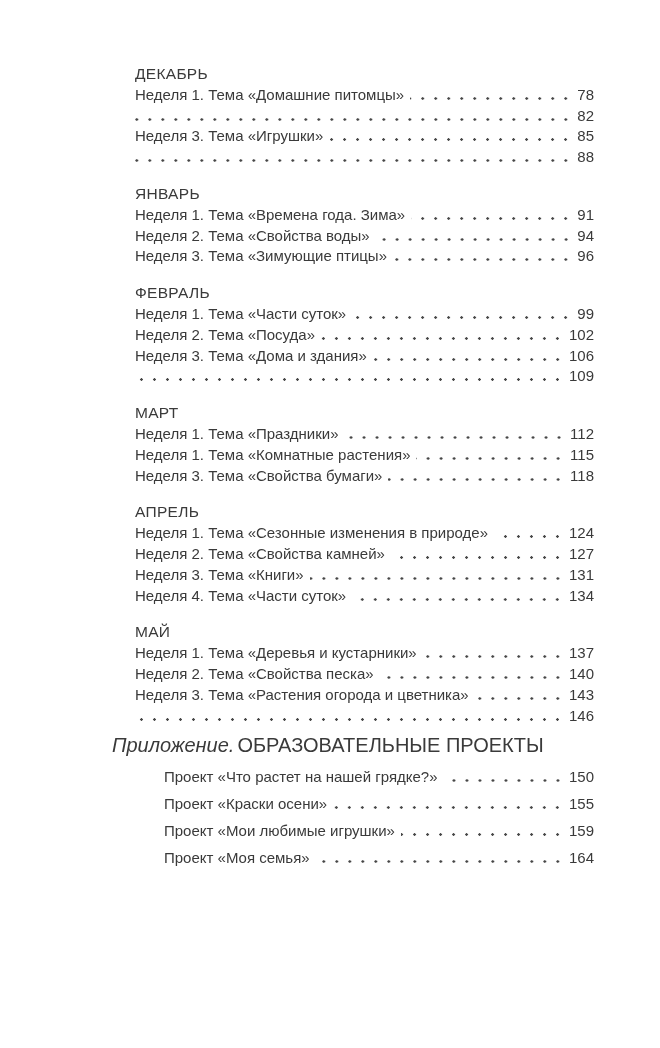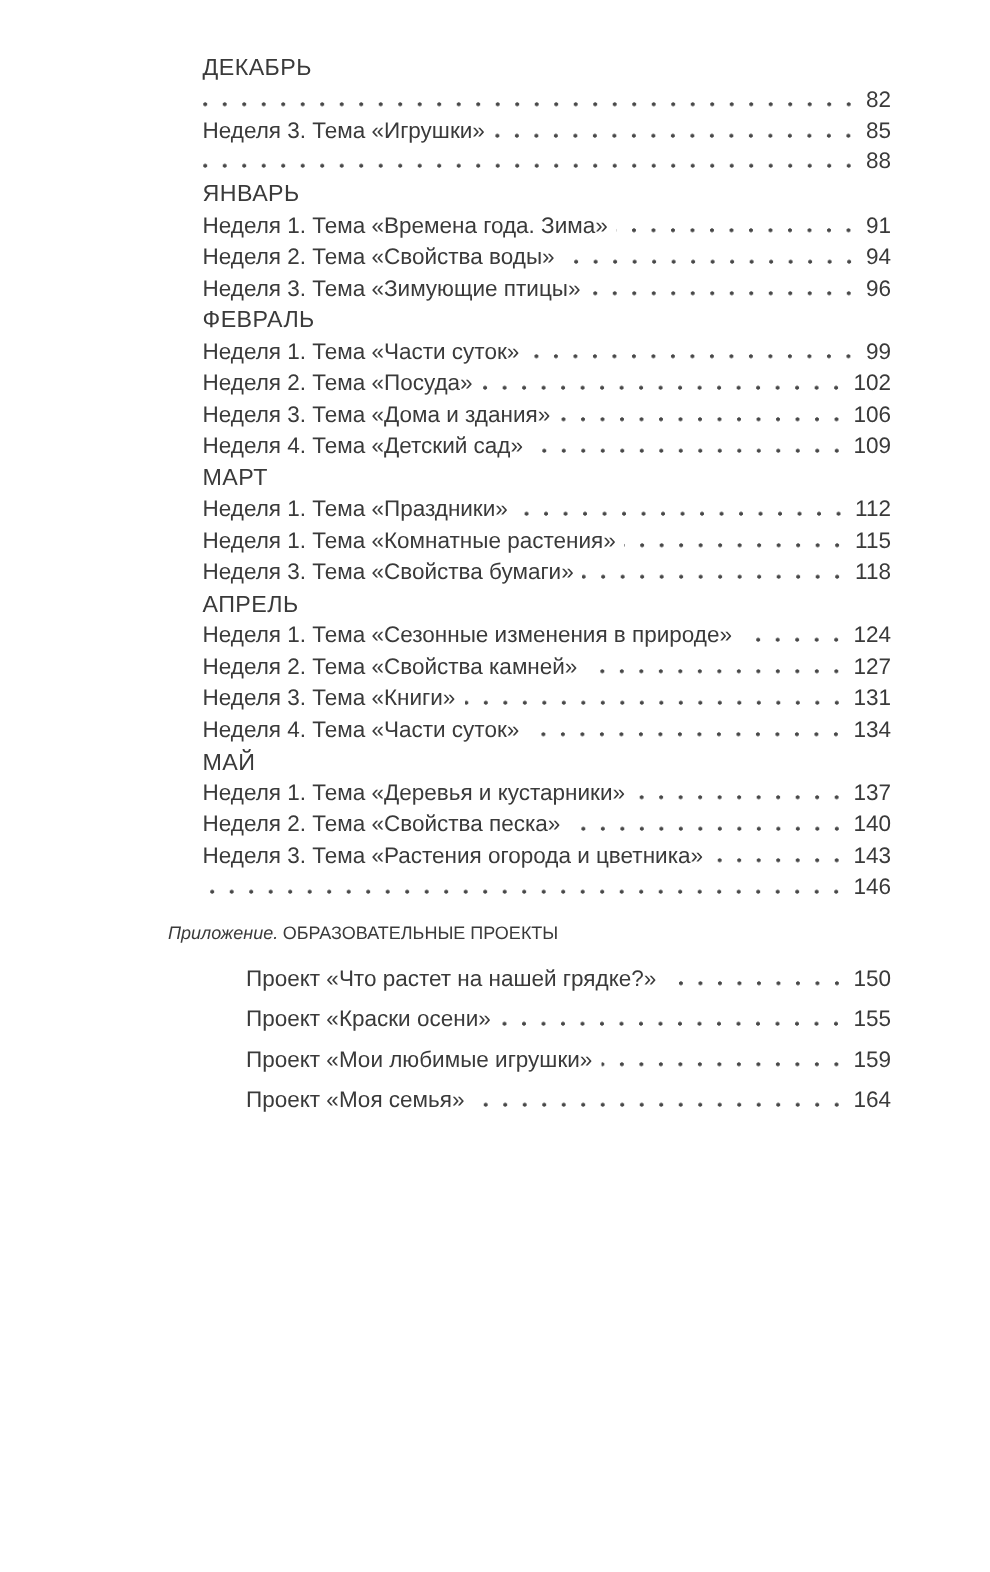--- a/index.html
+++ b/index.html
@@ -9,28 +9,28 @@
   }
   body {
     width: 660px;
     height: 1048px;
     overflow: hidden;
   }
   .page {
     box-sizing: border-box;
     width: 660px;
     height: 1048px;
-    padding: 36px 66px 0 135px;
+    padding: 64px 66px 0 135px;
     color: #3a3a3a;
     font-family: "Liberation Sans", "DejaVu Sans", sans-serif;
     font-size: 15px;
     line-height: 20.8px;
   }
   .month-section:not(:first-child) {
-    margin-top: 1px;
+    margin-top: 16px;
   }
   .month {
     margin: 0;
     font-size: 15.5px;
     font-weight: normal;
     letter-spacing: 0.3px;
     line-height: 20.8px;
   }
   .toc-line {
     display: flex;
@@ -46,21 +46,21 @@
     min-width: 12px;
     height: 3px;
     background: radial-gradient(circle, #474747 1.1px, rgba(71,71,71,0) 1.5px) right bottom / 13px 3px repeat-x;
   }
   .toc-line .pagenum {
     white-space: nowrap;
     padding-left: 5px;
   }
   .appendix-heading {
     margin: 9px 0 11px -23px;
-    font-size: 12px;
+    font-size: 20px;
     font-weight: normal;
     line-height: 20.8px;
   }
   .appendix-heading .ap-label {
     font-style: italic;
     margin-right: 3px;
   }
   .appendix-entries .toc-line {
     margin-top: 6px;
     margin-left: 29px;
@@ -70,20 +70,25 @@
   }
 </style>
 </head>
 <body>
 
 <div class="page">
   <div class="sections">
   <section class="month-section">
     <h2 class="month">ДЕКАБРЬ</h2>
     <div class="entries">
+  <div class="toc-line">
+    <span class="label">Неделя 1. Тема «Домашние питомцы»</span>
+    <span class="leader"></span>
+    <span class="pagenum">78</span>
+  </div>
 
   <div class="toc-line">
     <span class="leader"></span>
     <span class="pagenum">82</span>
   </div>
 
   <div class="toc-line">
     <span class="label">Неделя 3. Тема «Игрушки»</span>
     <span class="leader"></span>
     <span class="pagenum">85</span>
@@ -134,21 +139,20 @@
     <span class="pagenum">102</span>
   </div>
 
   <div class="toc-line">
     <span class="label">Неделя 3. Тема «Дома и здания»</span>
     <span class="leader"></span>
     <span class="pagenum">106</span>
   </div>
 
   <div class="toc-line">
-    <span class="label">Неделя 4. Тема «Детский сад»</span>
     <span class="leader"></span>
     <span class="pagenum">109</span>
   </div>
 </div>
   </section>
 
   <section class="month-section">
     <h2 class="month">МАРТ</h2>
     <div class="entries">
   <div class="toc-line">

